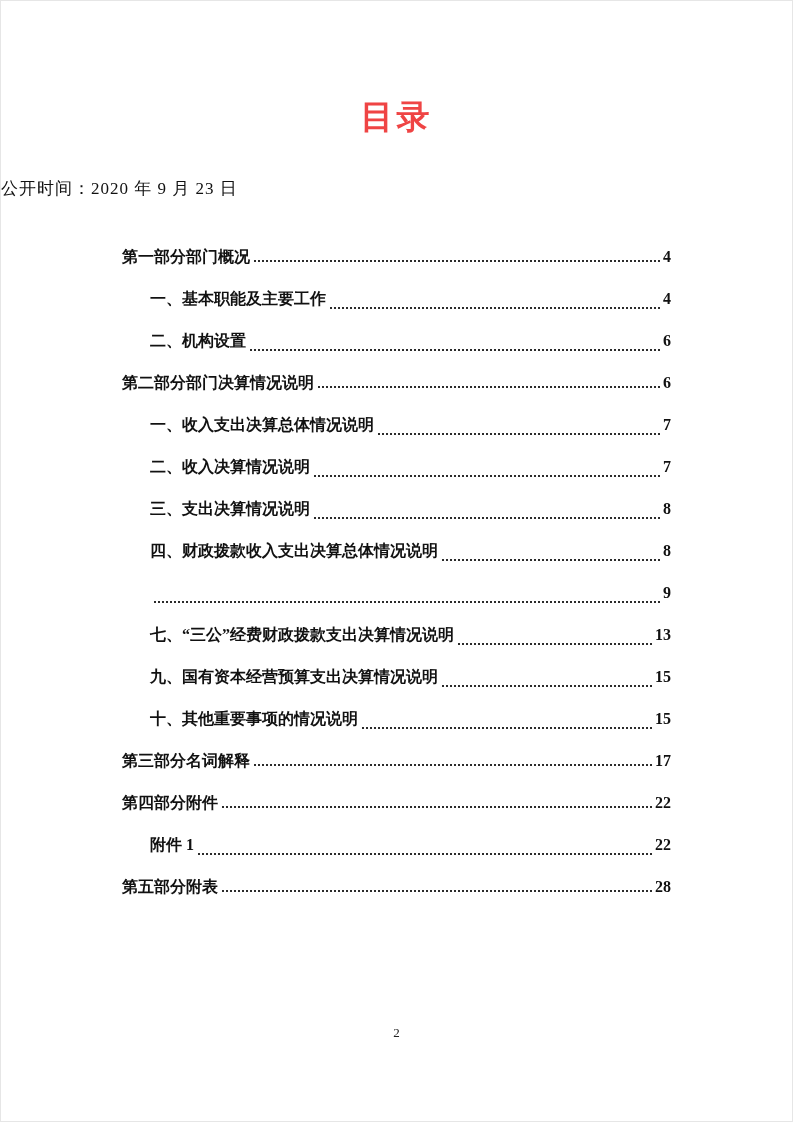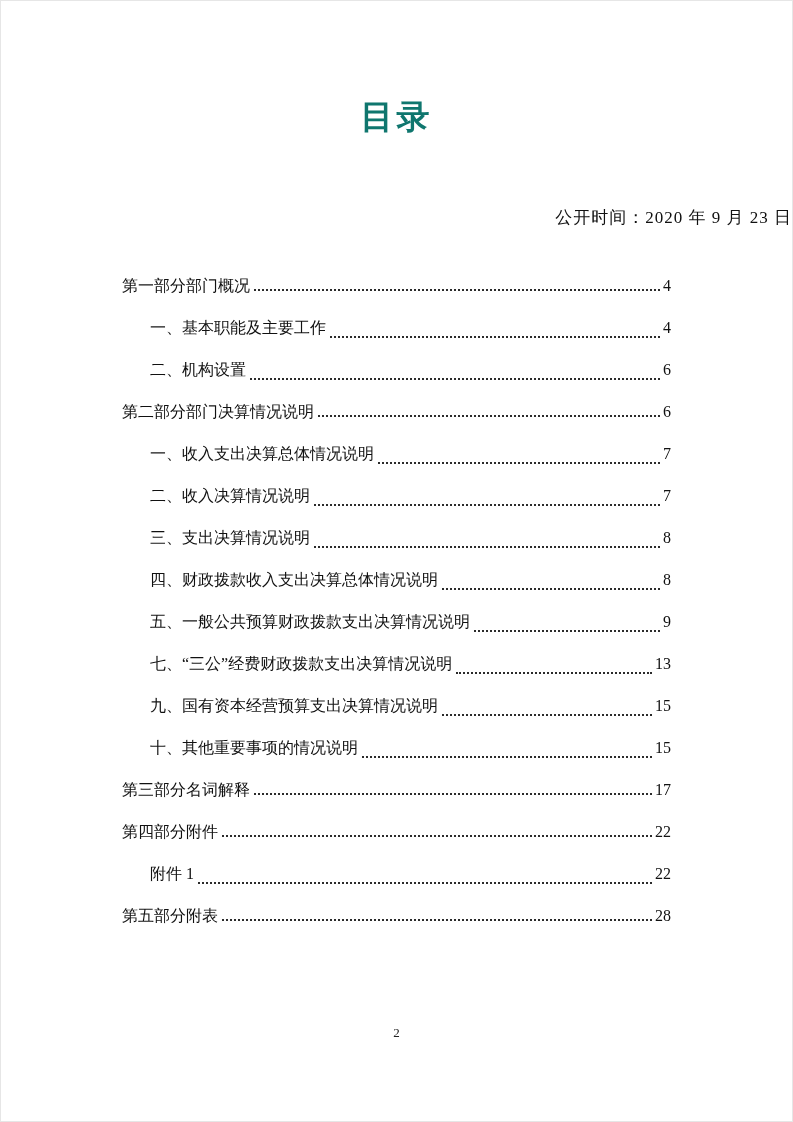--- a/index.html
+++ b/index.html
@@ -14,31 +14,32 @@
     border: 1px solid #e6e6e6;
   }
   .page-title {
     margin-top: 96px;
     text-align: center;
     font-family: "Liberation Sans", "DejaVu Sans", sans-serif;
     font-weight: 700;
     font-size: 33px;
     line-height: 40px;
     letter-spacing: 3px;
-    color: #0f766e;
+    color: #ef4444;
   }
   .publish-time {
-    margin-top: 69px;
-    text-align: right;
+    margin-top: 40px;
+    text-align: left;
     font-size: 17px;
     line-height: 24px;
     letter-spacing: 1px;
   }
   .toc {
     margin: 45px 121px 0 121px;
+    font-weight: bold;
   }
   .toc-row {
     display: flex;
     align-items: baseline;
     font-size: 16px;
     line-height: 21px;
     margin-bottom: 21px;
     white-space: nowrap;
   }
   .toc-row.lvl1 { padding-left: 28px; align-items: flex-end; }
@@ -102,21 +103,20 @@
     <span class="toc-label">三、支出决算情况说明</span>
     <span class="toc-dots"></span>
     <span class="toc-page">8</span>
   </div>
   <div class="toc-row lvl1">
     <span class="toc-label">四、财政拨款收入支出决算总体情况说明</span>
     <span class="toc-dots"></span>
     <span class="toc-page">8</span>
   </div>
   <div class="toc-row lvl1">
-    <span class="toc-label">五、一般公共预算财政拨款支出决算情况说明</span>
     <span class="toc-dots"></span>
     <span class="toc-page">9</span>
   </div>
   <div class="toc-row lvl1">
     <span class="toc-label">七、“三公”经费财政拨款支出决算情况说明</span>
     <span class="toc-dots"></span>
     <span class="toc-page">13</span>
   </div>
   <div class="toc-row lvl1">
     <span class="toc-label">九、国有资本经营预算支出决算情况说明</span>

